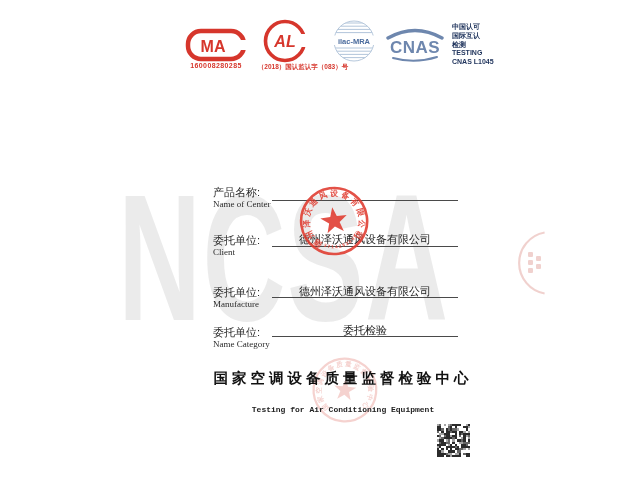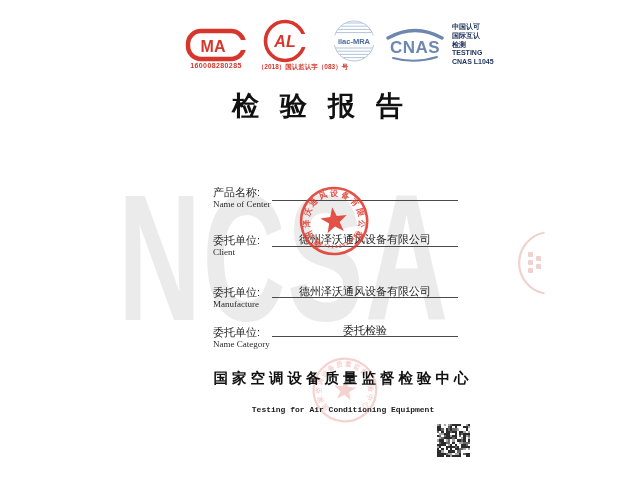--- a/index.html
+++ b/index.html
@@ -113,21 +113,20 @@
   </svg>
 
   <div class="z accr">
     <div>中国认可</div>
     <div>国际互认</div>
     <div>检测</div>
     <div>TESTING</div>
     <div>CNAS L1045</div>
   </div>
 
-  <div class="z title-cn">检验报告</div>
 
   <div class="z f-label lab1">产品名称:</div>
   <div class="z f-en en1">Name of Center</div>
   <div class="z f-line ln1"></div>
 
   <div class="z f-label lab2">委托单位:</div>
   <div class="z f-en en2">Client</div>
   <div class="z f-line ln2"></div>
   <div class="z f-value val2">德州泽沃通风设备有限公司</div>
 

